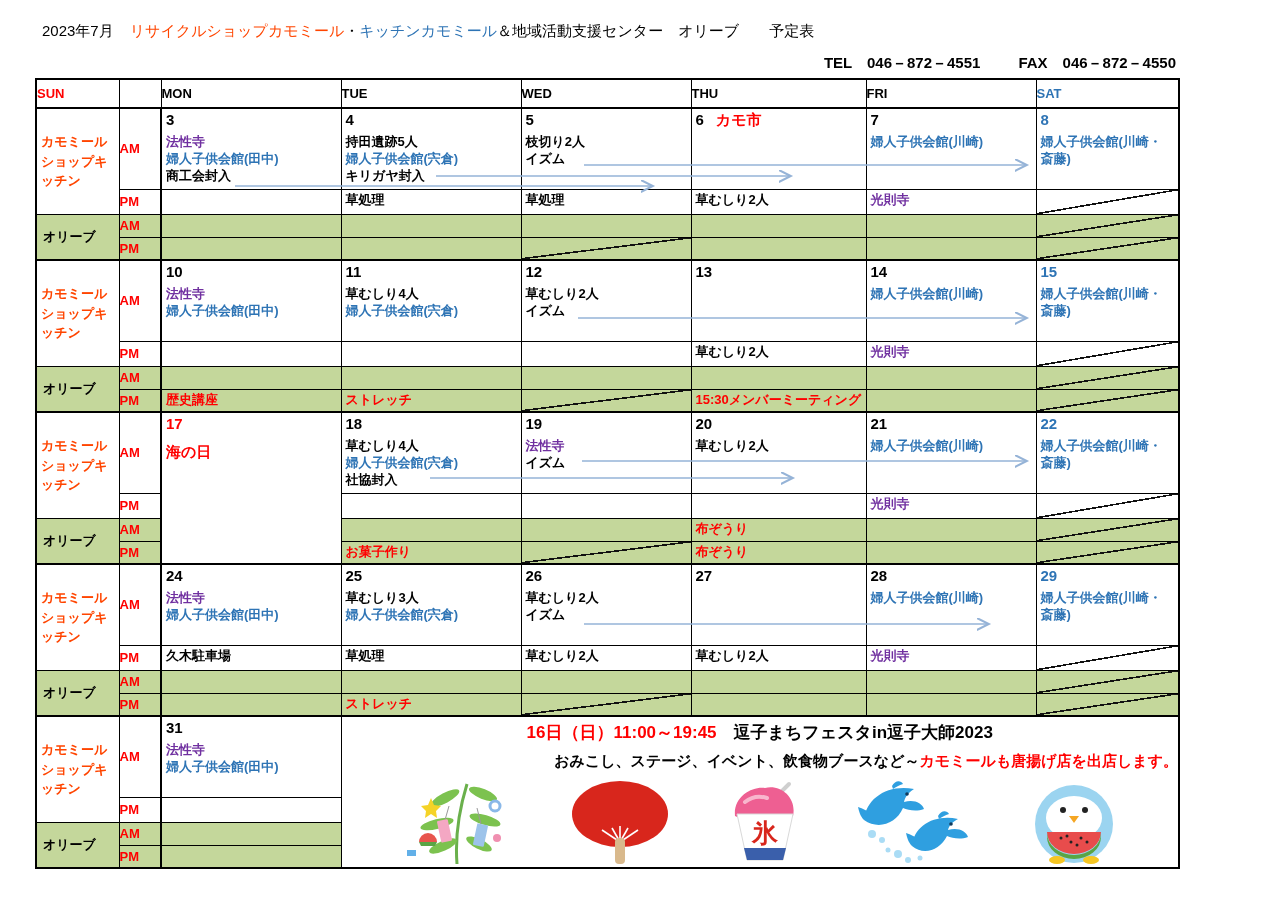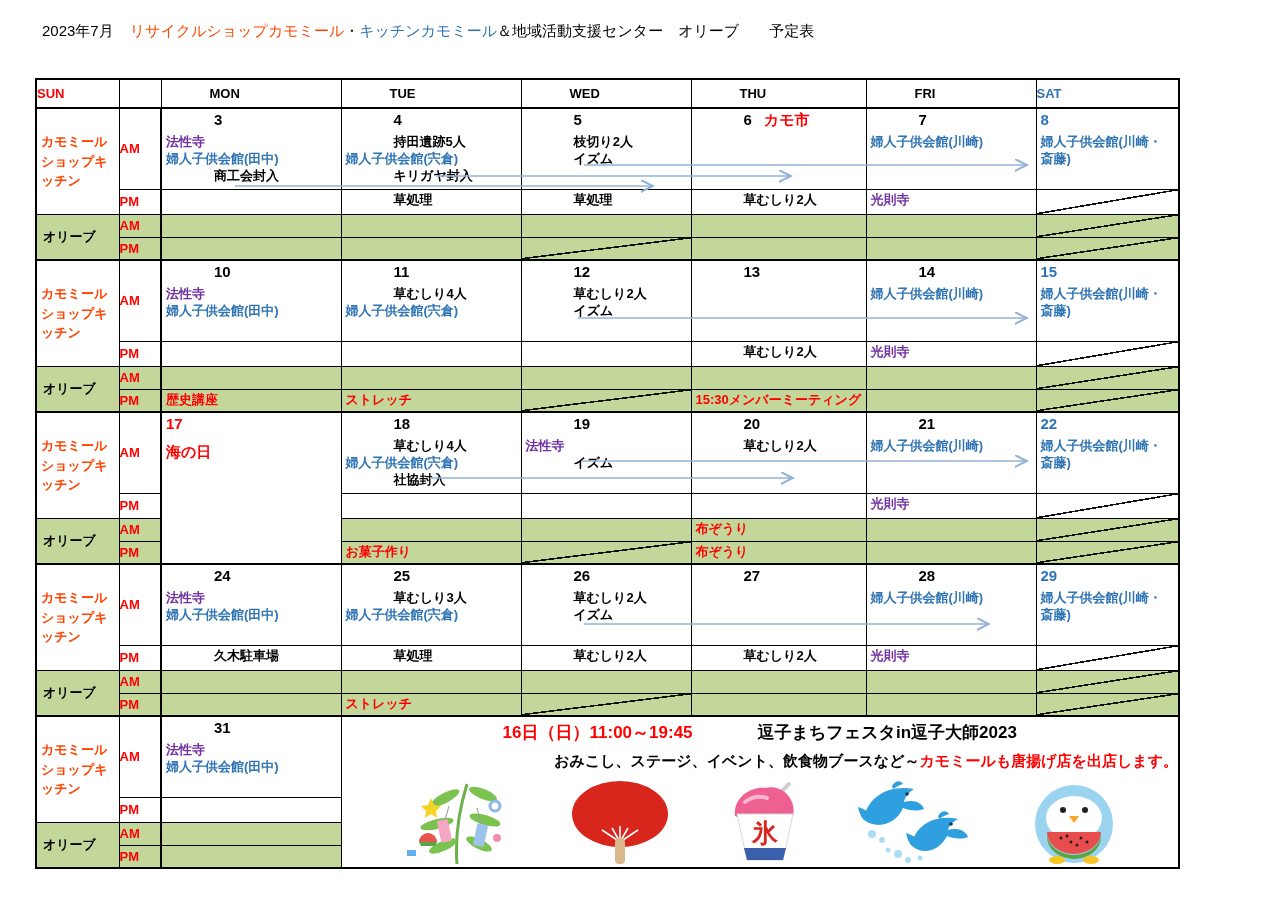--- a/index.html
+++ b/index.html
@@ -18,21 +18,21 @@
   .contact{position:absolute;top:54px;right:104px;font-size:15px;font-weight:bold;color:#000;white-space:nowrap;}
   .contact .gap{display:inline-block;width:38px;}
   
   table{position:absolute;left:35px;top:78px;border-collapse:collapse;table-layout:fixed;width:1143px;border:2px solid #000;}
   th,td{border:1px solid #000;padding:0;vertical-align:top;overflow:hidden;}
   thead tr{height:29px;}
   th{vertical-align:middle;text-align:left;font-size:13px;font-weight:bold;color:#000;background:#fff;}
   .c-red{color:#ff0000;}
   .c-blue{color:#2e74b5;}
   .c-purple{color:#7030a0;}
-  .c-black{color:#000;padding-left:48px;}
+  .c-black{color:#000;}
   tr.r-am{height:81px;}
   tr.r-pm{height:25px;}
   tr.r-oam{height:23px;padding-left:38px;}
   tr.r-opm{height:23px;}
   tr.r-am td{border-top-width:2px;}
   td.green{background:#c4d79b;}
   td.fd{border-left-width:2px;}
   td.glabel-kamo{color:#ff4500;font-weight:bold;font-size:13px;vertical-align:middle;padding-left:4px;line-height:1.5;background:#fff;}
   td.glabel-olive{color:#000;font-weight:bold;font-size:13px;vertical-align:middle;padding-left:6px;}
   td.ampm{color:#ff0000;font-weight:bold;font-size:13px;text-align:left;vertical-align:middle;margin-top:16px;}
@@ -59,20 +59,23 @@
 </style>
 </head>
 <body>
 
 <div class="page">
 
   <div class="title">
     <span class="t-month">2023年7月</span><span class="t-orange">リサイクルショップカモミール</span><span class="t-black">・</span><span class="t-blue">キッチンカモミール</span><span class="t-black">＆地域活動支援センター　オリーブ　　予定表</span>
   </div>
 
+  <div class="contact">
+    <span>TEL　046－872－4551</span><span class="gap"></span><span>FAX　046－872－4550</span>
+  </div>
 
   <table id="sched">
     <colgroup>
       <col style="width:83px">
         <col style="width:42px">
         <col style="width:180px">
         <col style="width:180px">
       <col style="width:170px">
         <col style="width:175px">
         <col style="width:170px">

